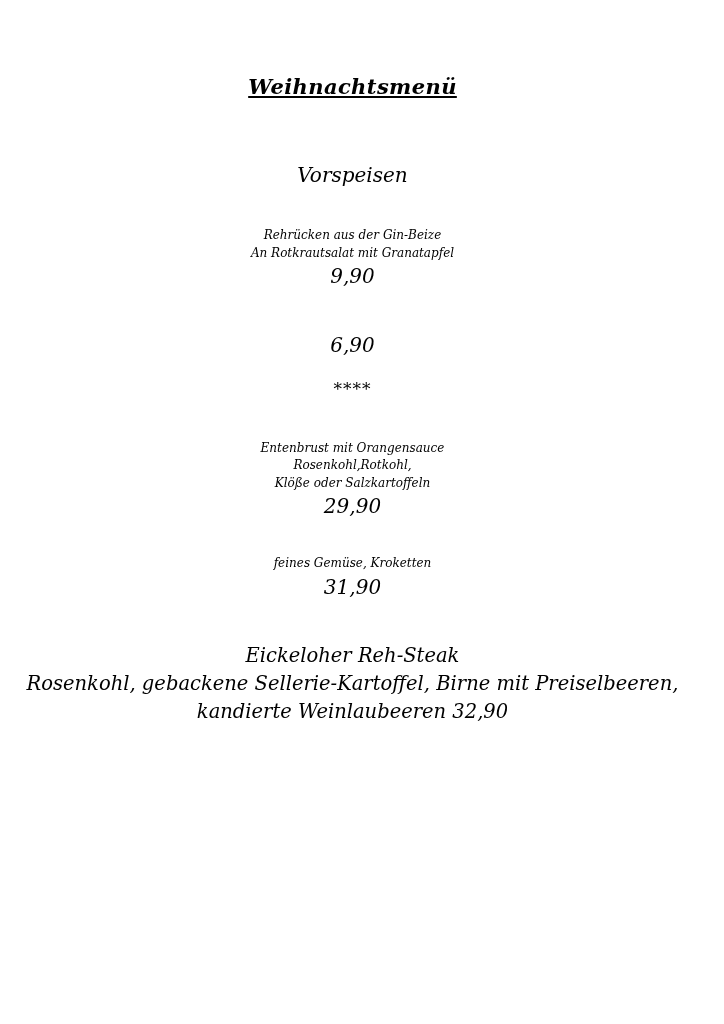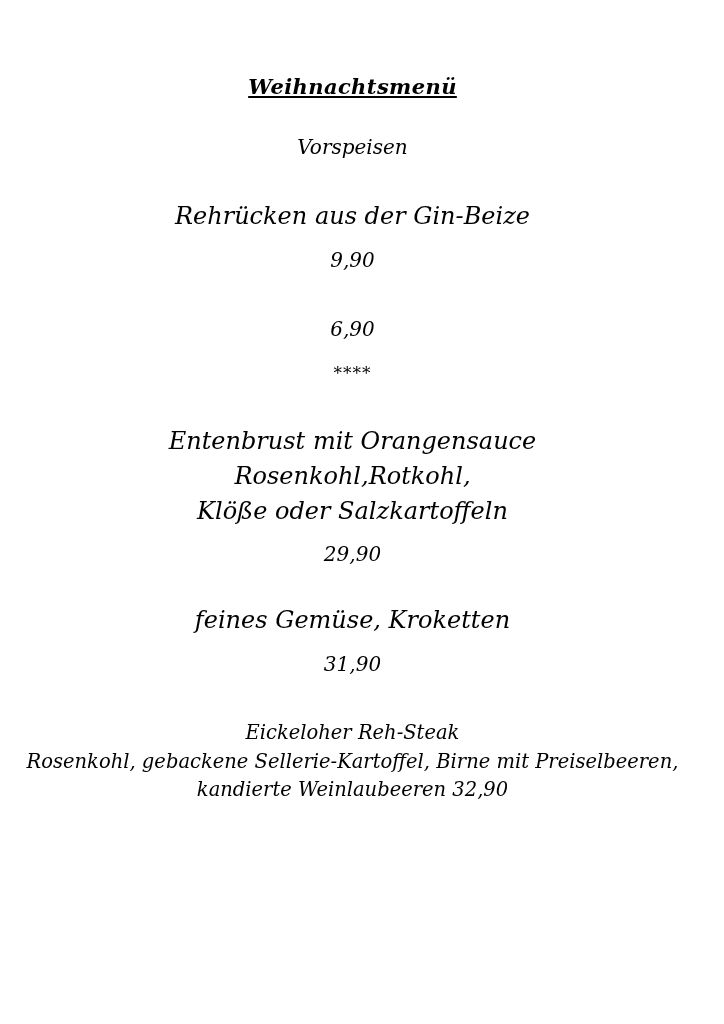--- a/index.html
+++ b/index.html
@@ -26,37 +26,36 @@
     font-style: italic;
     font-weight: bold;
     text-decoration: underline;
     letter-spacing: 0.4px;
     margin: 16px 0 0 0;
     line-height: 1.2;
   }
   .section-heading {
     font-size: 20px;
     font-style: italic;
-    margin-top: 36px;
+    margin-top: 64px;
     line-height: 1.2;
   }
   .course {
     margin-top: 40px;
   }
   .course-line {
-    font-size: 24px;
+    font-size: 12px;
     font-style: italic;
     line-height: 1.45;
     white-space: pre-wrap;
   }
   .course-price {
     font-size: 20px;
     font-style: italic;
     line-height: 1.45;
-    margin-top: 12px;
   }
   .divider {
     font-size: 17px;
     font-style: italic;
     letter-spacing: 1px;
     margin-top: 18px;
     line-height: 1.3;
   }
   .course.tight {
     margin-top: 34px;
@@ -70,20 +69,21 @@
 <body>
 
 <div class="page">
 
   <div class="menu-title">Weihnachtsmenü</div>
 
   <div class="section-heading">Vorspeisen</div>
 
   <div class="course">
     <div class="course-line">Rehrücken aus der Gin-Beize</div>
+    <div class="course-line">An Rotkrautsalat mit Granatapfel</div>
     <div class="course-price">9,90</div>
   </div>
 
   <div class="course">
     <div class="course-price">6,90</div>
   </div>
 
   <div class="divider">****</div>
 
   <div class="course">

